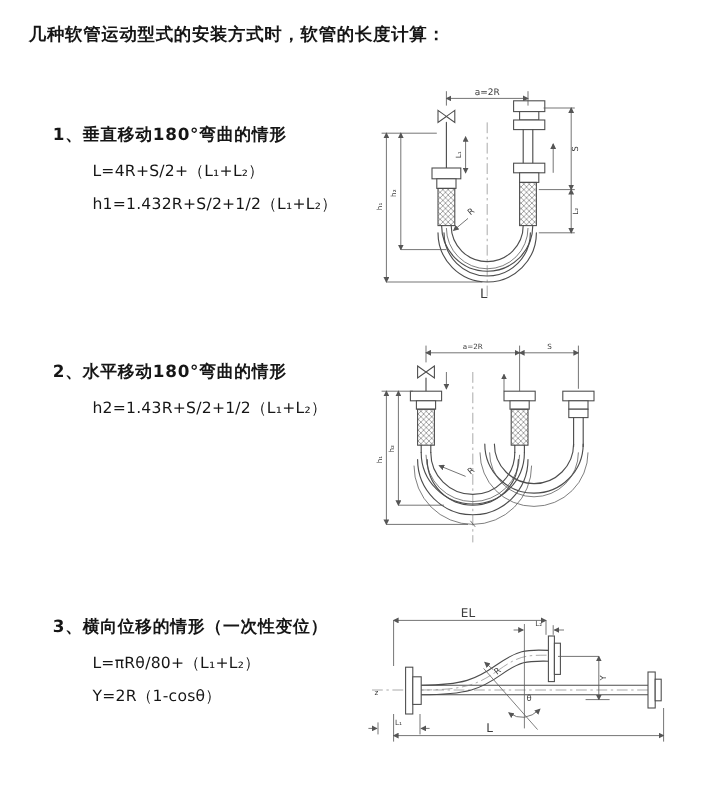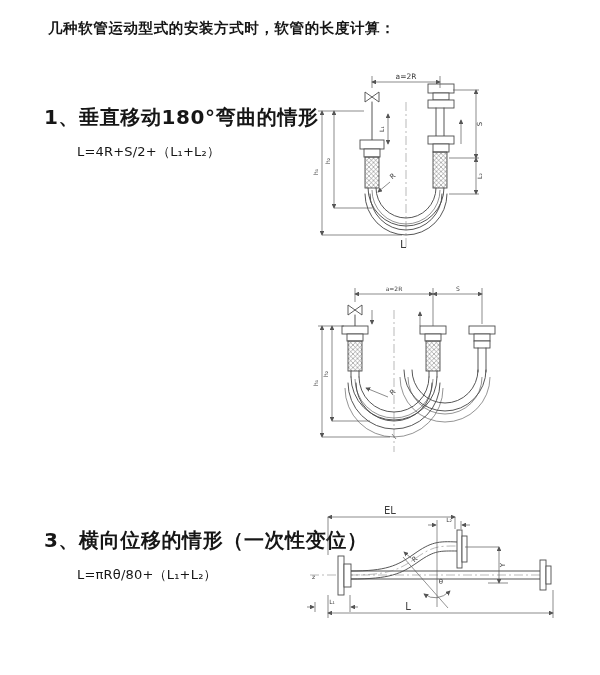--- a/index.html
+++ b/index.html
@@ -2,58 +2,62 @@
 <html><head>
 <meta charset="utf-8">
 <style>
   html,body{margin:0;padding:0;background:#e8e8e8;}
   .page{
     position:relative;width:600px;height:675px;background:#ffffff;
     font-family:"DejaVu Sans","Liberation Sans",sans-serif;color:#161616;
     overflow:hidden;margin:0 auto;
   }
   .doc-title{
-    position:absolute;left:48px;top:19px;font-size:14.5px;font-weight:700;
+    position:absolute;left:24px;top:19px;font-size:14.5px;font-weight:700;
     letter-spacing:.6px;white-space:nowrap;text-align:right;
   }
   .sec{position:absolute;left:44px;}
-  .sec-heading{font-size:20px;font-weight:700;letter-spacing:.6px;margin:0 0 8px 0;white-space:nowrap;}
+  .sec-heading{font-size:14px;font-weight:700;letter-spacing:.6px;margin:0 0 8px 0;white-space:nowrap;}
   .formula{
     font-size:13px;font-weight:400;margin-left:33px;height:26.5px;
     display:flex;align-items:center;white-space:nowrap;letter-spacing:.2px;
   }
-  #sec1{top:104px;} #sec2{top:301px;} #sec3{top:527px;}
+  #sec1{top:104px;} #sec2{top:301px;} #sec3{top:514px;}
   svg.diagram{position:absolute;overflow:visible;}
   svg .ln{stroke:#4d4d4d;stroke-width:.95;fill:none;stroke-linecap:round;}
   svg .thin{stroke:#5a5a5a;stroke-width:.65;fill:none;}
   svg .dim{stroke:#5a5a5a;stroke-width:.7;fill:none;}
   svg .cl{stroke:#8a8a8a;stroke-width:.6;fill:none;stroke-dasharray:9 3 2 3;}
   svg .part{stroke:#4d4d4d;stroke-width:.9;fill:#ffffff;}
   svg .braid{stroke:#4d4d4d;stroke-width:.9;}
   svg text{font-family:"DejaVu Sans","Liberation Sans",sans-serif;fill:#3c3c3c;}
   .fs6{font-size:6px;} .fs7{font-size:7px;} .fs8{font-size:7.5px;} .fs10{font-size:10px;} .fs11{font-size:11px;}
 </style>
 </head>
 <body>
 
 <div class="page">
 
   <div class="doc-title">几种软管运动型式的安装方式时，软管的长度计算：</div>
 
   <div class="sec" id="sec1">
     <div class="sec-heading">1、垂直移动180°弯曲的情形</div>
     <div class="formula">L=4R+S/2+（L₁+L₂）</div>
+    <div class="formula">h1=1.432R+S/2+1/2（L₁+L₂）</div>
   </div>
 
   <div class="sec" id="sec2">
+    <div class="sec-heading">2、水平移动180°弯曲的情形</div>
+    <div class="formula">h2=1.43R+S/2+1/2（L₁+L₂）</div>
   </div>
 
   <div class="sec" id="sec3">
     <div class="sec-heading">3、横向位移的情形（一次性变位）</div>
     <div class="formula">L=πRθ/80+（L₁+L₂）</div>
+    <div class="formula">Y=2R（1-cosθ）</div>
   </div>
 
   <svg class="diagram" style="left:306px;top:68px;width:286px;height:188px" viewBox="0 0 286 188">
     <defs>
       <marker id="d1a" viewBox="0 0 10 10" refX="8.5" refY="5" markerWidth="7" markerHeight="7" orient="auto-start-reverse">
         <path d="M0,0 L10,5 L0,10 z" fill="#555"></path>
       </marker>
       <pattern id="braid1" width="4.5" height="4.5" patternUnits="userSpaceOnUse">
         <path d="M0,4.5 L4.5,0 M0,0 L4.5,4.5" stroke="#6a6a6a" stroke-width="0.5"></path>
       </pattern>

